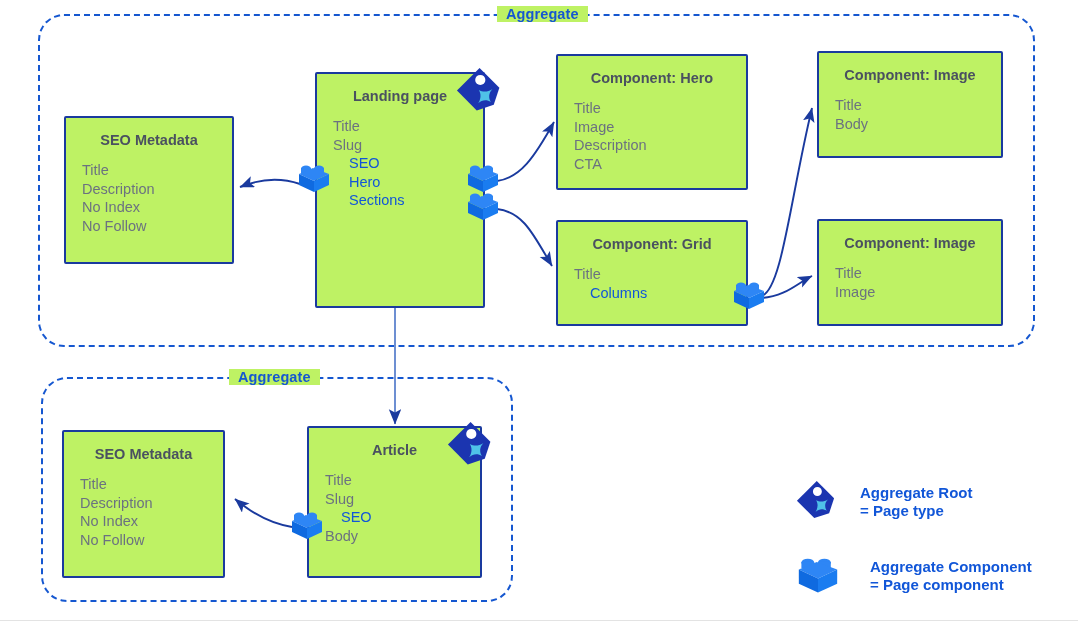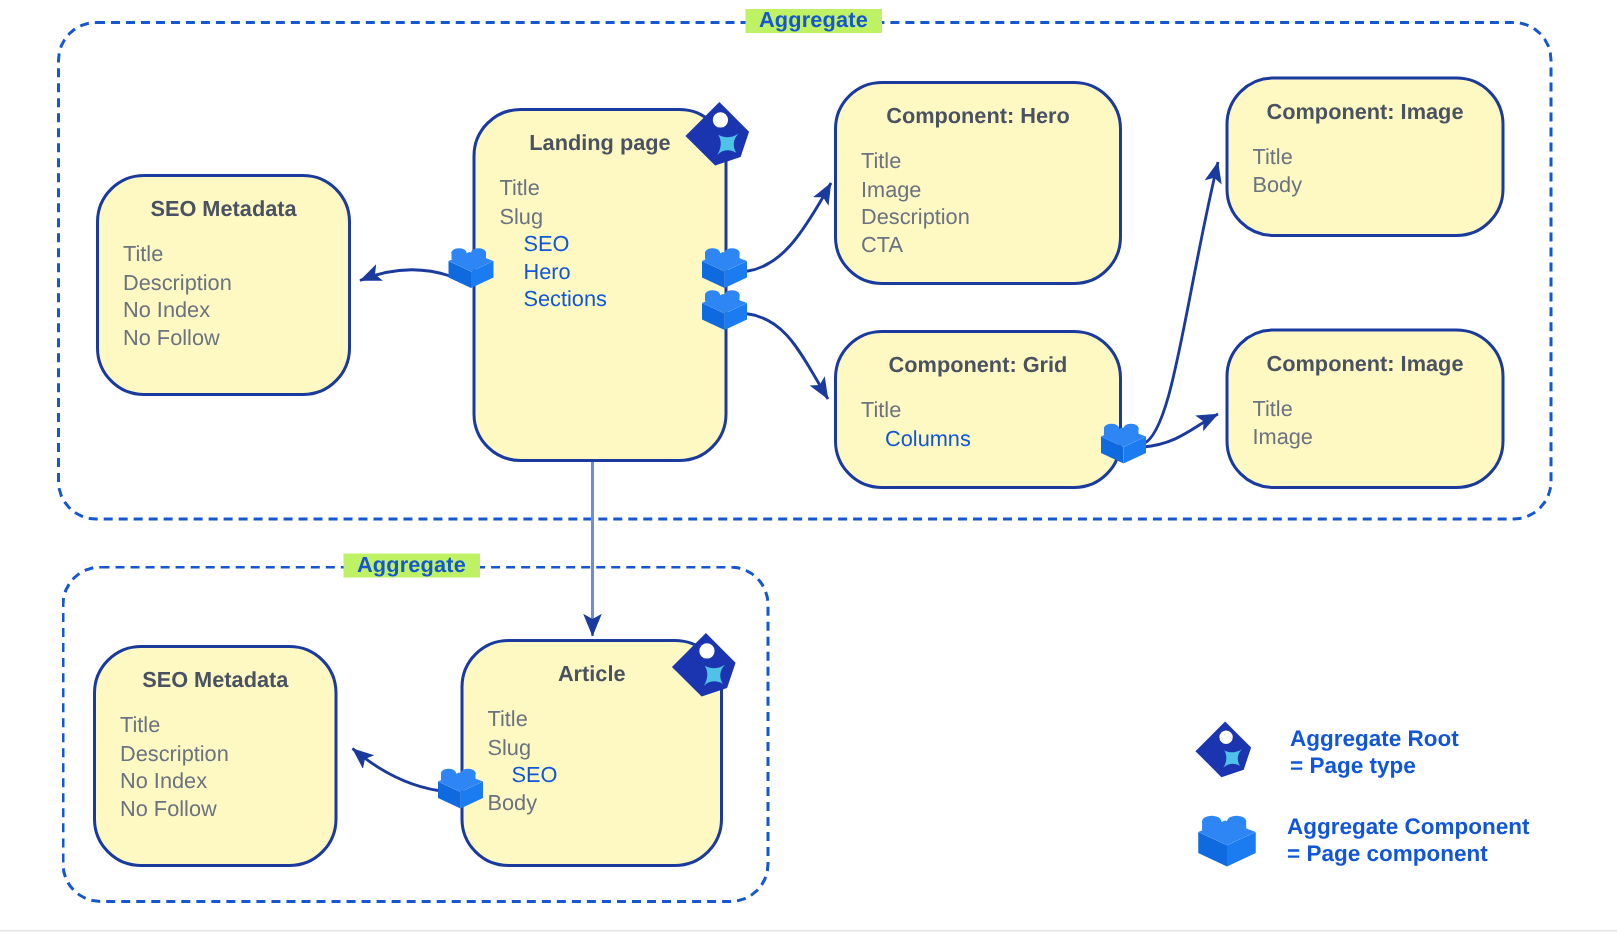--- a/index.html
+++ b/index.html
@@ -50,22 +50,22 @@
     padding: 0 9px;
     line-height: 16px;
     white-space: nowrap;
   }
 
   
   .card {
     position: absolute;
     box-sizing: border-box;
     border: 2.2px solid #1a3a9e;
-    border-radius: 32px;
-    background: #fef9c3;
+    border-radius: 2px;
+    background: #bef264;
     z-index: 3;
   }
   .card-title {
     text-align: center;
     color: #4a5160;
     font-weight: bold;
     font-size: 14.5px;
     line-height: 17px;
     margin: 14px 10px 0 10px;
     white-space: nowrap;
@@ -345,21 +345,21 @@
                      C36.8,36.5 33.2,33 29,32 C33.2,31 36.8,27.5 38,22 Z" fill="#4fc2e8"></path>
           </g>
         </svg>
       </span>
       <span class="legend-text">
         <span>Aggregate Root</span>
         <span class="l2">= Page type</span>
       </span>
     </div>
 
-    <div class="legend-row" style="left:2px; top:68px;">
+    <div class="legend-row" style="left:2px; top:83px;gap:12px;">
       <span style="display:inline-block;width:52px;height:46px;">
         <svg width="52" height="46" viewBox="0 0 40 36">
           <g>
             <ellipse cx="12" cy="7.5" rx="5" ry="3" fill="#2e86f5"></ellipse>
             <ellipse cx="25" cy="7.5" rx="5" ry="3" fill="#2e86f5"></ellipse>
             <rect x="7" y="7" width="10" height="5" fill="#2e86f5"></rect>
             <rect x="20" y="7" width="10" height="5" fill="#2e86f5"></rect>
             <path d="M5,13 L19,7 L35,13 L20,20 Z" fill="#2e86f5"></path>
             <path d="M5,13 L20,20 L20,31 L5,24 Z" fill="#0f6ae0"></path>
             <path d="M20,20 L35,13 L35,24 L20,31 Z" fill="#1a7cf0"></path>

